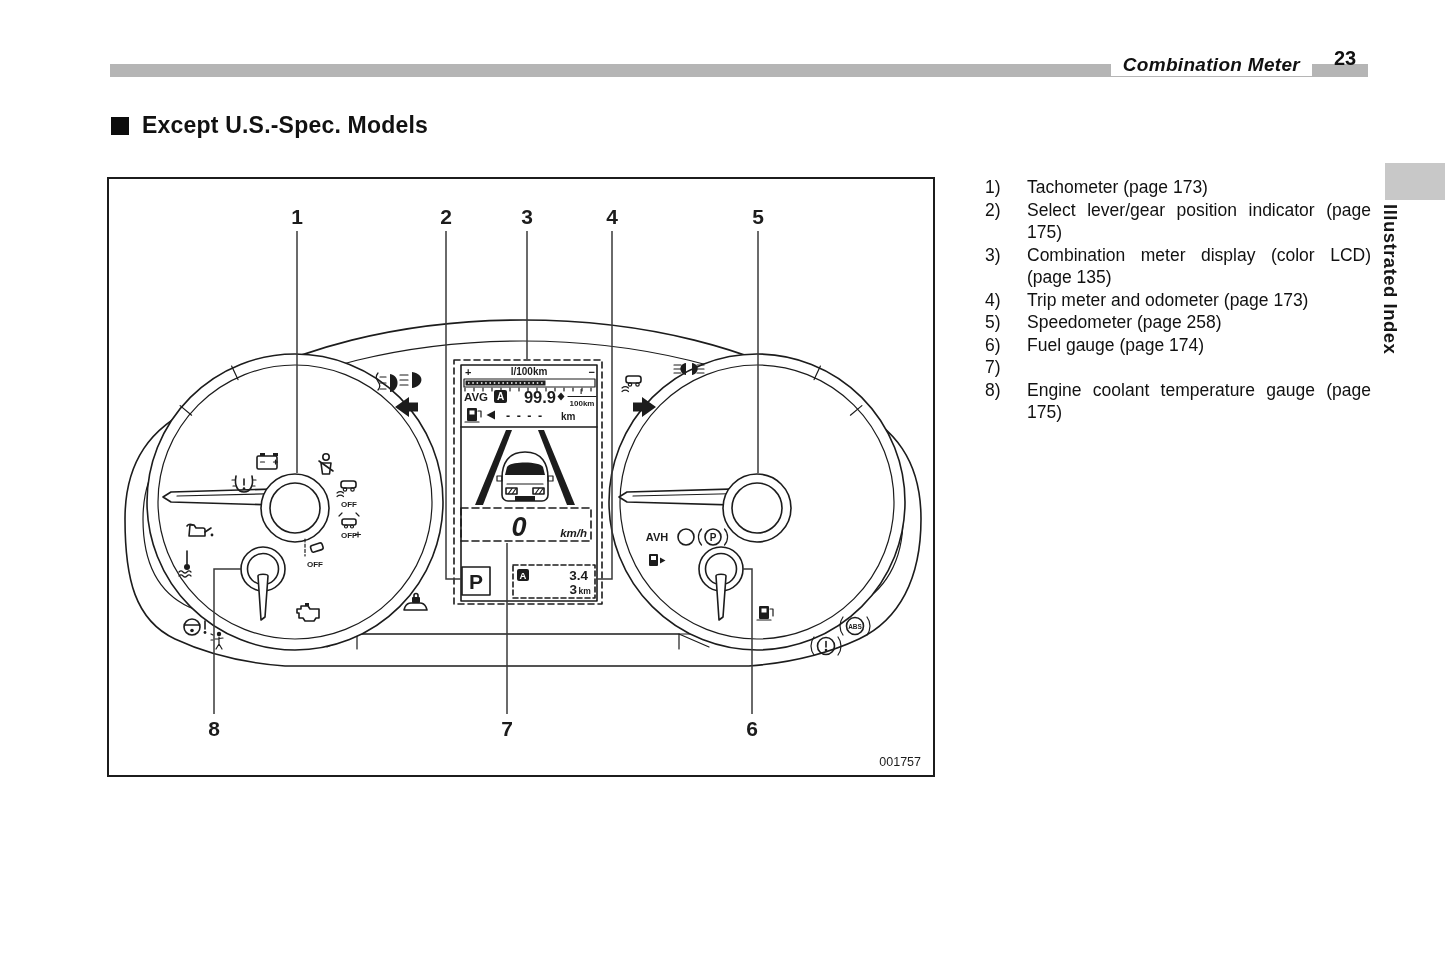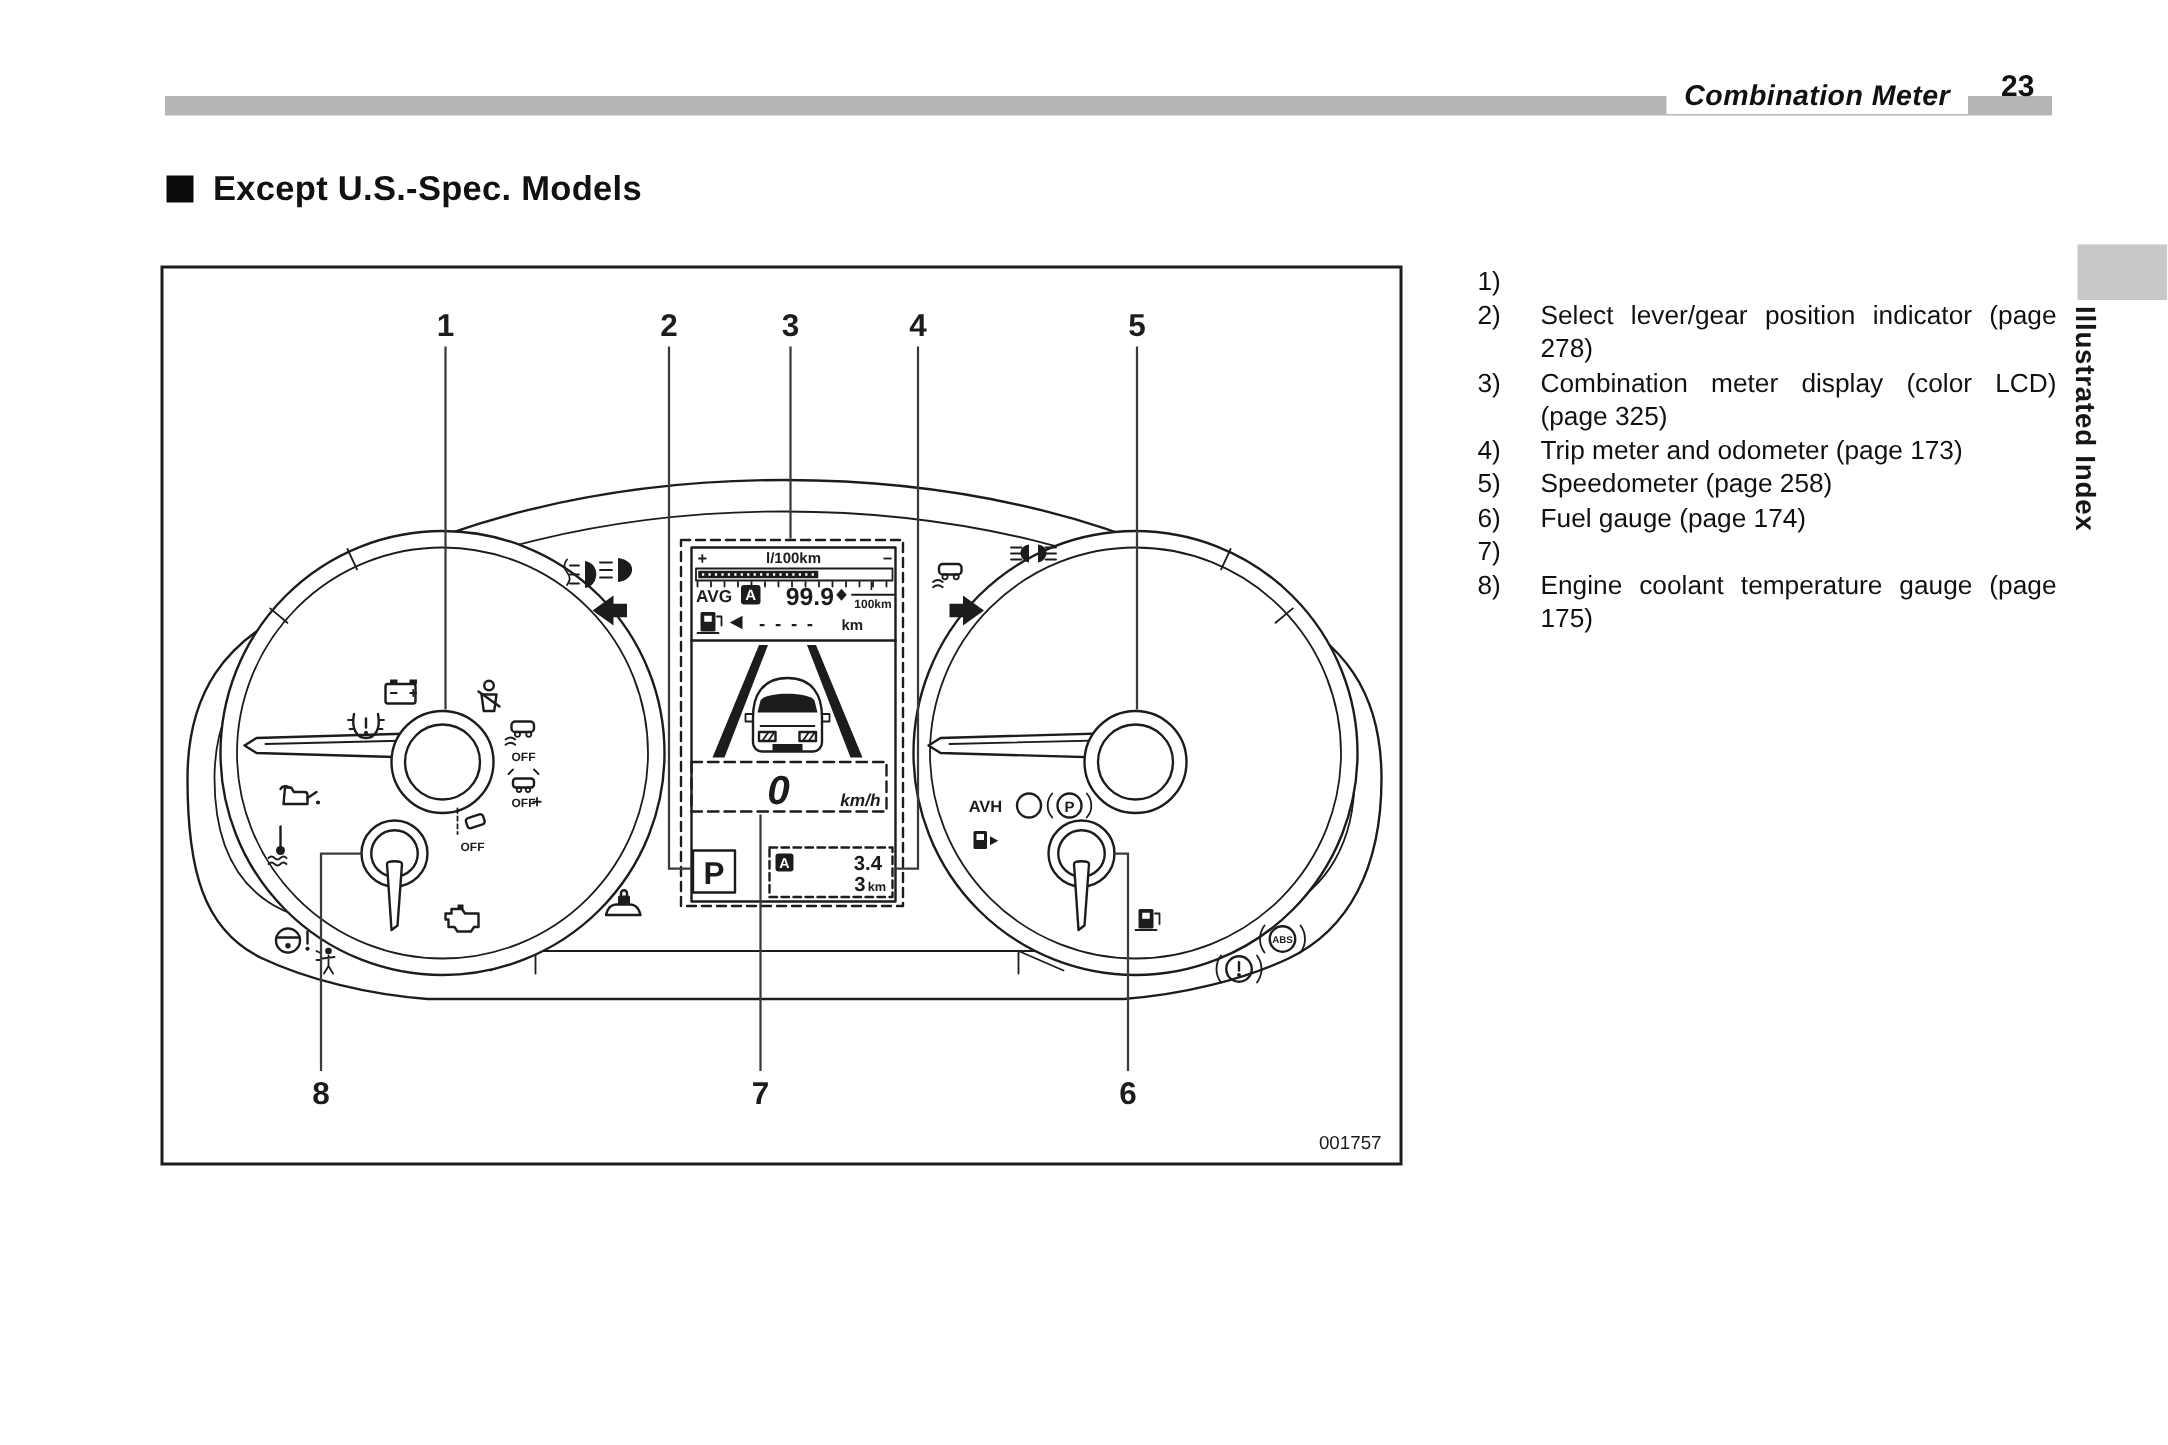--- a/index.html
+++ b/index.html
@@ -307,28 +307,29 @@
     <text class="num" x="398" y="557" text-anchor="middle">7</text>
     <text class="num" x="643" y="557" text-anchor="middle">6</text>
 
     <text x="812" y="587" text-anchor="end" font-size="12.5" font-family="Liberation Sans, sans-serif" fill="#1c1c1c">001757</text>
   </svg>
   </div>
 
   <div class="legend">
     <div class="legend-row">
       <span class="no">1)</span>
+      <span class="tx">Tachometer (page 173)</span>
     </div>
     <div class="legend-row">
       <span class="no">2)</span>
-      <span class="tx">Select lever/gear position indicator (page 278)</span>
+      <span class="tx">Select lever/gear position indicator (page 175)</span>
     </div>
     <div class="legend-row">
       <span class="no">3)</span>
-      <span class="tx">Combination meter display (color LCD) (page 325)</span>
+      <span class="tx">Combination meter display (color LCD) (page 135)</span>
     </div>
     <div class="legend-row">
       <span class="no">4)</span>
       <span class="tx">Trip meter and odometer (page 173)</span>
     </div>
     <div class="legend-row">
       <span class="no">5)</span>
       <span class="tx">Speedometer (page 258)</span>
     </div>
     <div class="legend-row">

